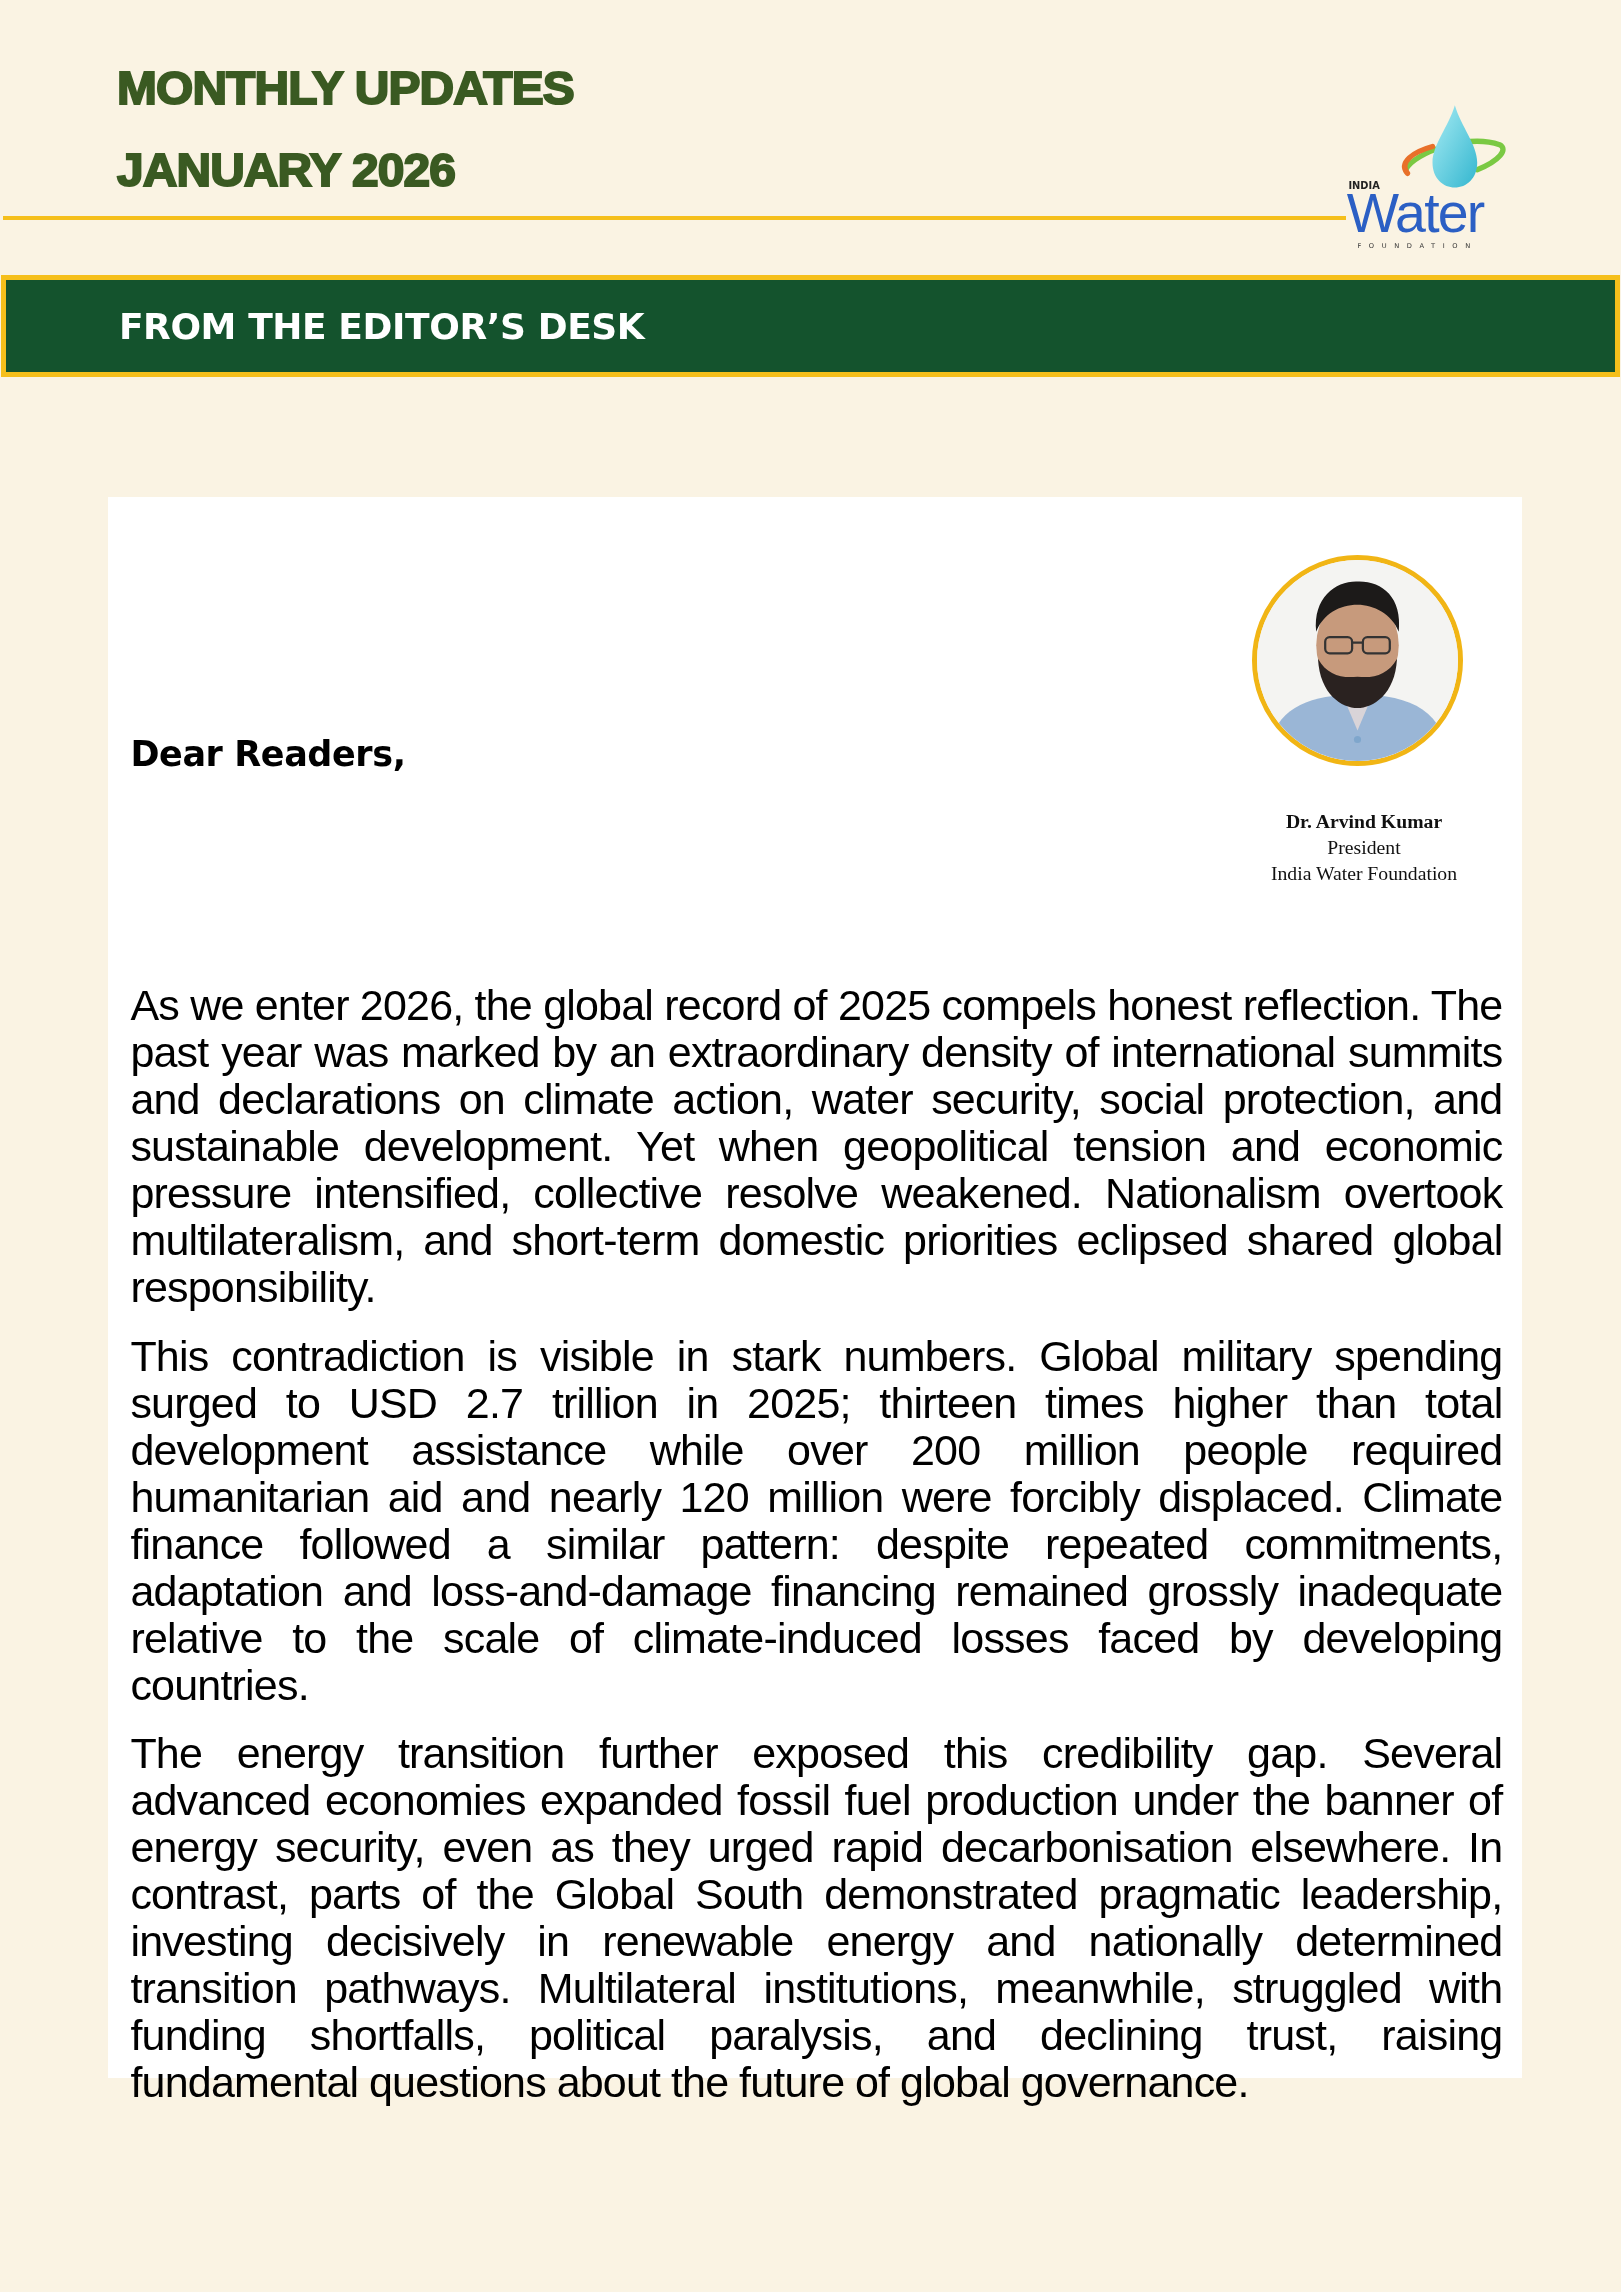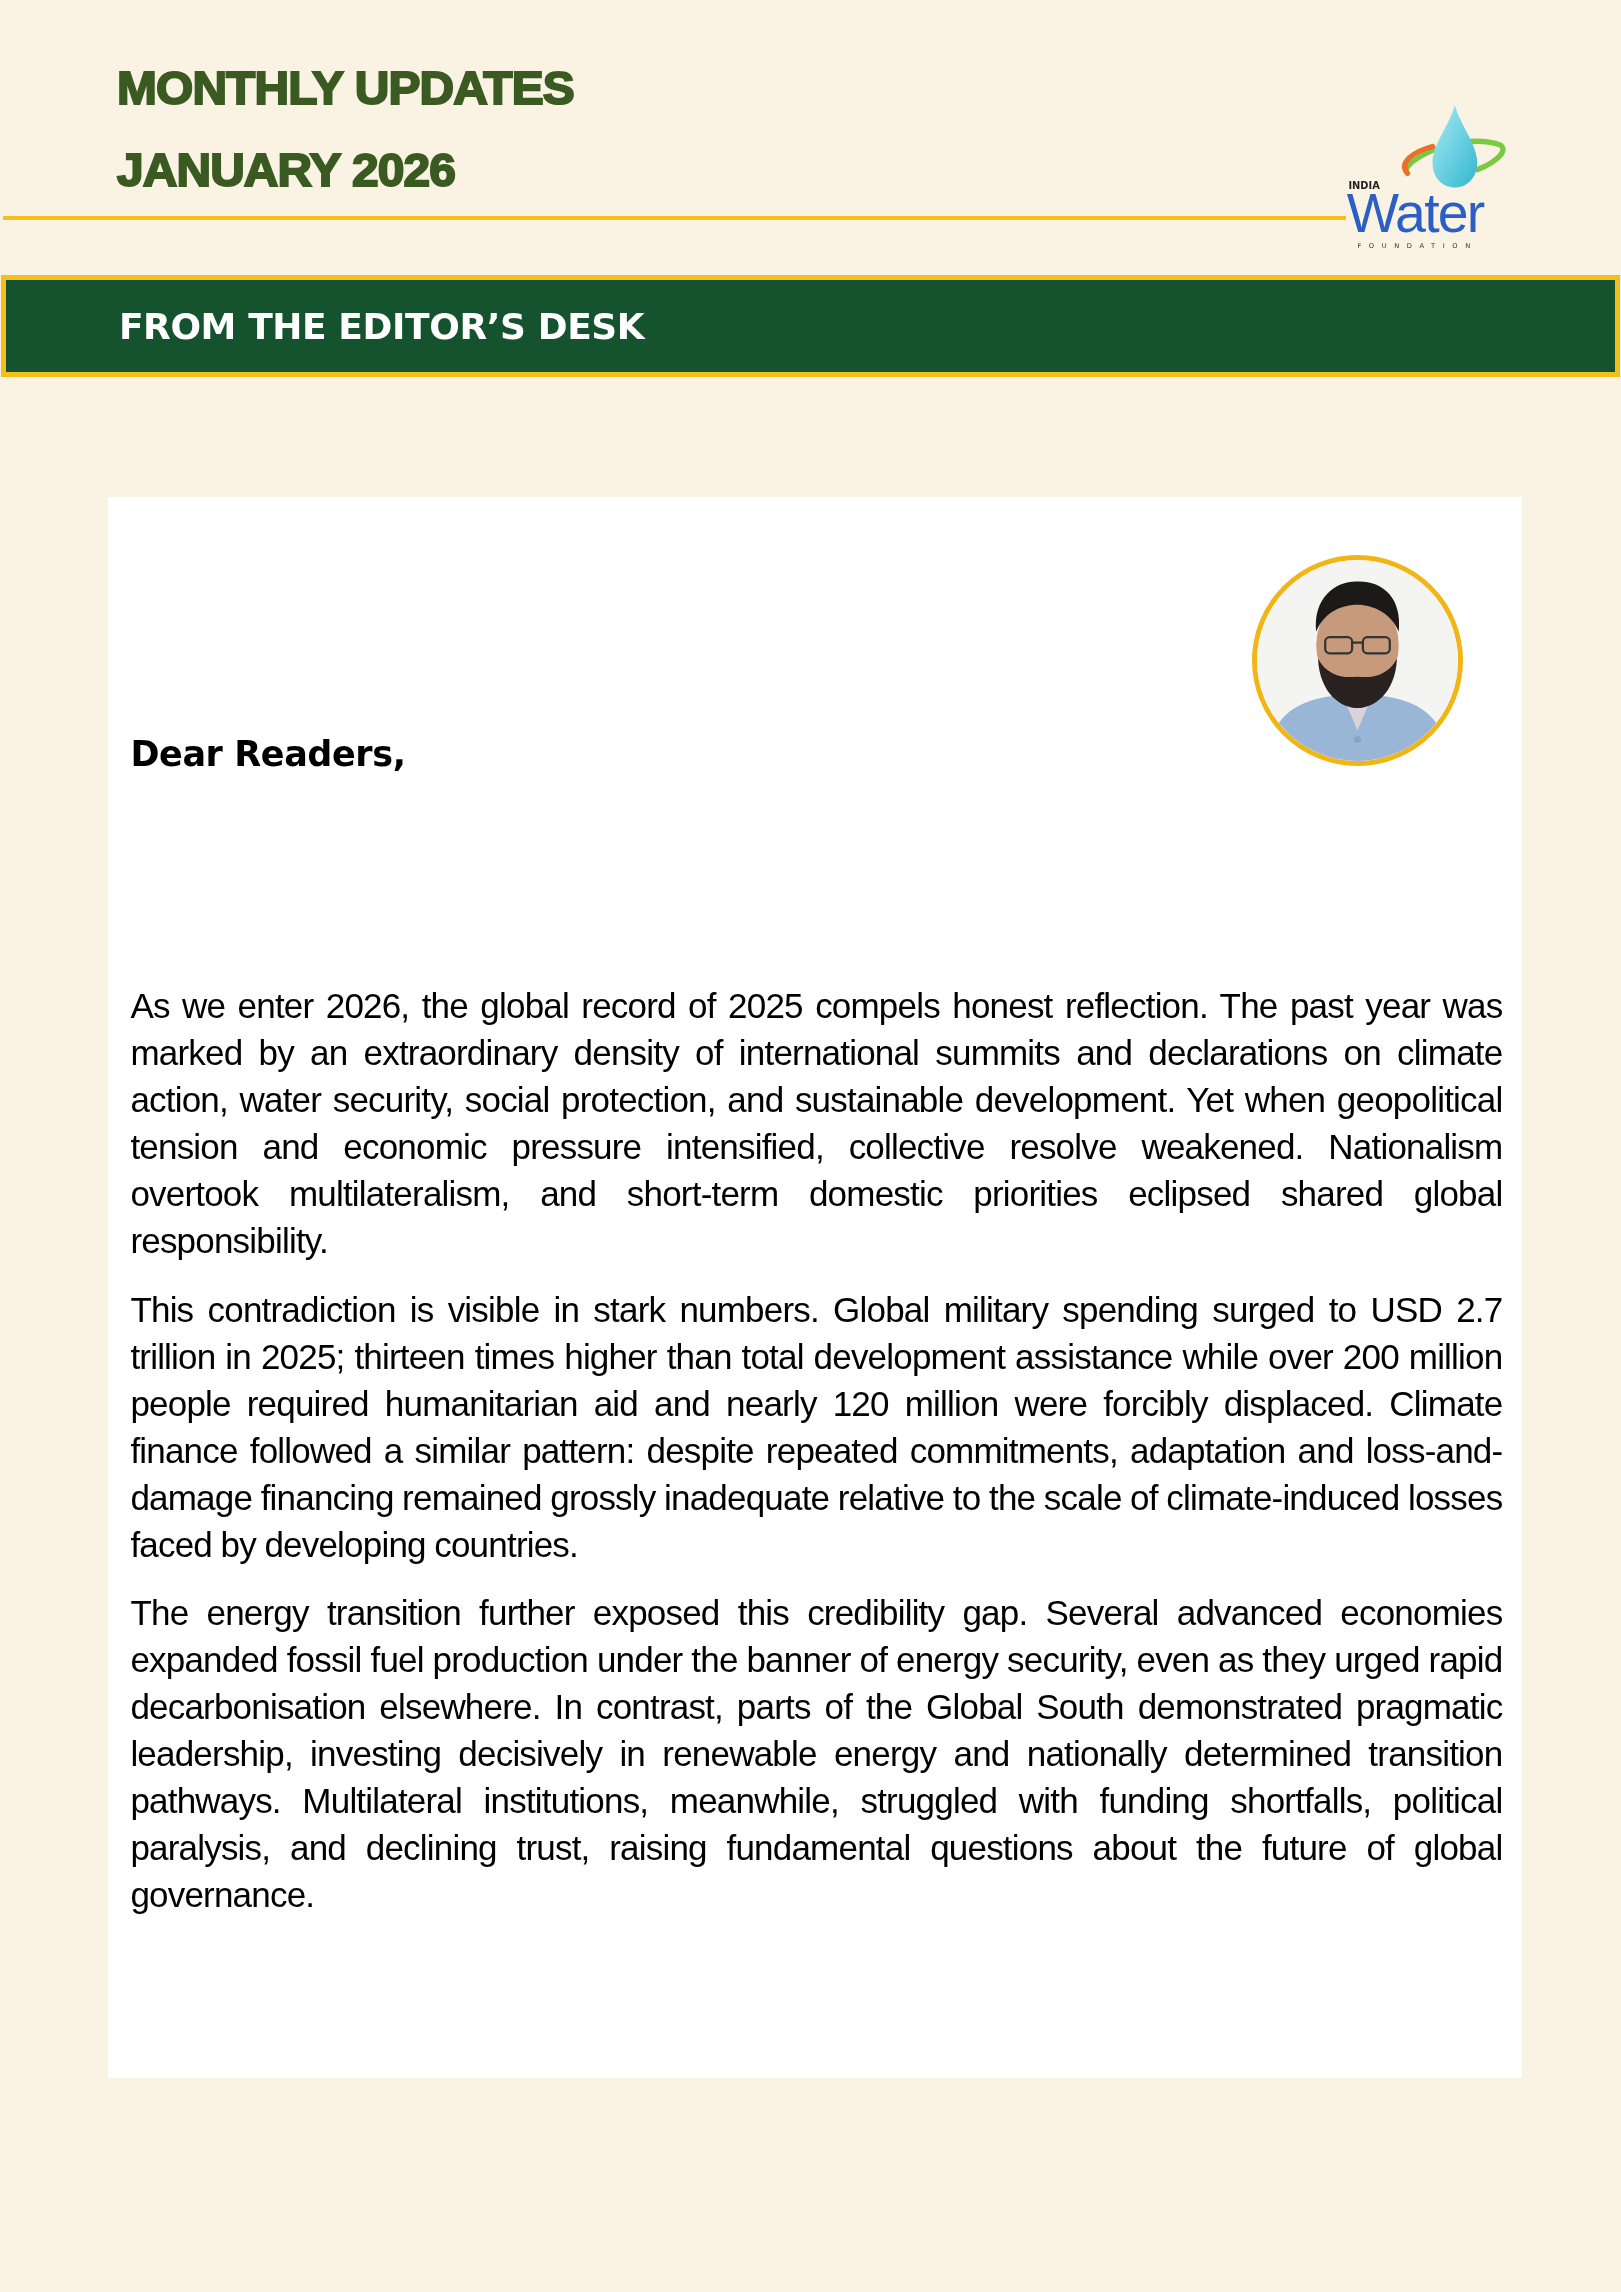--- a/index.html
+++ b/index.html
@@ -55,21 +55,21 @@
   .portrait svg { width: 100%; height: 100%; display: block; }
   .caption {
     position: absolute; left: 1135px; top: 311px; width: 242px;
     text-align: center; font-family: "Liberation Serif", serif;
     font-size: 19.7px; line-height: 26px; color: #111;
   }
   .caption .name { font-weight: bold; }
   .body-text {
     position: absolute; left: 22.4px; top: 485px; width: 1372px;
     font-family: "Liberation Sans", sans-serif;
-    font-size: 35px; line-height: 47px; color: #000;
+    font-size: 43px; line-height: 47px; color: #000;
     text-align: justify; letter-spacing: -0.8px; word-spacing: -0.4px;
   }
   .body-text p { margin: 0 0 21.5px 0; }
 </style>
 </head>
 <body>
 
 <div class="header-title" id="title1">MONTHLY UPDATES</div>
 <div class="header-title" id="title2">JANUARY 2026</div>
 <div class="gold-rule"></div>
@@ -106,20 +106,25 @@
       <circle cx="112" cy="200" r="4" fill="#7fa6cc"></circle>
       <ellipse cx="112" cy="95" rx="46" ry="56" fill="#c79a7c"></ellipse>
       <path d="M66 80 C 62 40, 90 22, 114 24 C 140 24, 162 42, 158 80 C 150 60, 130 50, 112 50 C 92 50, 74 60, 66 80 Z" fill="#1c1a19"></path>
       <path d="M68 110 C 70 150, 95 165, 112 165 C 129 165, 154 150, 156 110 C 146 128, 130 132, 112 130 C 94 132, 78 128, 68 110 Z" fill="#2a2220"></path>
       <rect x="76" y="86" width="30" height="18" rx="5" fill="none" stroke="#333" stroke-width="2.5"></rect>
       <rect x="118" y="86" width="30" height="18" rx="5" fill="none" stroke="#333" stroke-width="2.5"></rect>
       <line x1="106" y1="92" x2="118" y2="92" stroke="#333" stroke-width="2.5"></line>
     </svg>
   </div>
 
+  <div class="caption">
+    <div class="name">Dr. Arvind Kumar</div>
+    <div>President</div>
+    <div>India Water Foundation</div>
+  </div>
 
   <div class="body-text">
     <p>As we enter 2026, the global record of 2025 compels honest reflection. The past year was marked by an extraordinary density of international summits and declarations on climate action, water security, social protection, and sustainable development. Yet when geopolitical tension and economic pressure intensified, collective resolve weakened. Nationalism overtook multilateralism, and short-term domestic priorities eclipsed shared global responsibility.</p>
     <p>This contradiction is visible in stark numbers. Global military spending surged to USD 2.7 trillion in 2025; thirteen times higher than total development assistance while over 200 million people required humanitarian aid and nearly 120 million were forcibly displaced. Climate finance followed a similar pattern: despite repeated commitments, adaptation and loss-and-damage financing remained grossly inadequate relative to the scale of climate-induced losses faced by developing countries.</p>
     <p>The energy transition further exposed this credibility gap. Several advanced economies expanded fossil fuel production under the banner of energy security, even as they urged rapid decarbonisation elsewhere. In contrast, parts of the Global South demonstrated pragmatic leadership, investing decisively in renewable energy and nationally determined transition pathways. Multilateral institutions, meanwhile, struggled with funding shortfalls, political paralysis, and declining trust, raising fundamental questions about the future of global governance.</p>
   </div>
 </div>
 
 
 </body></html>

